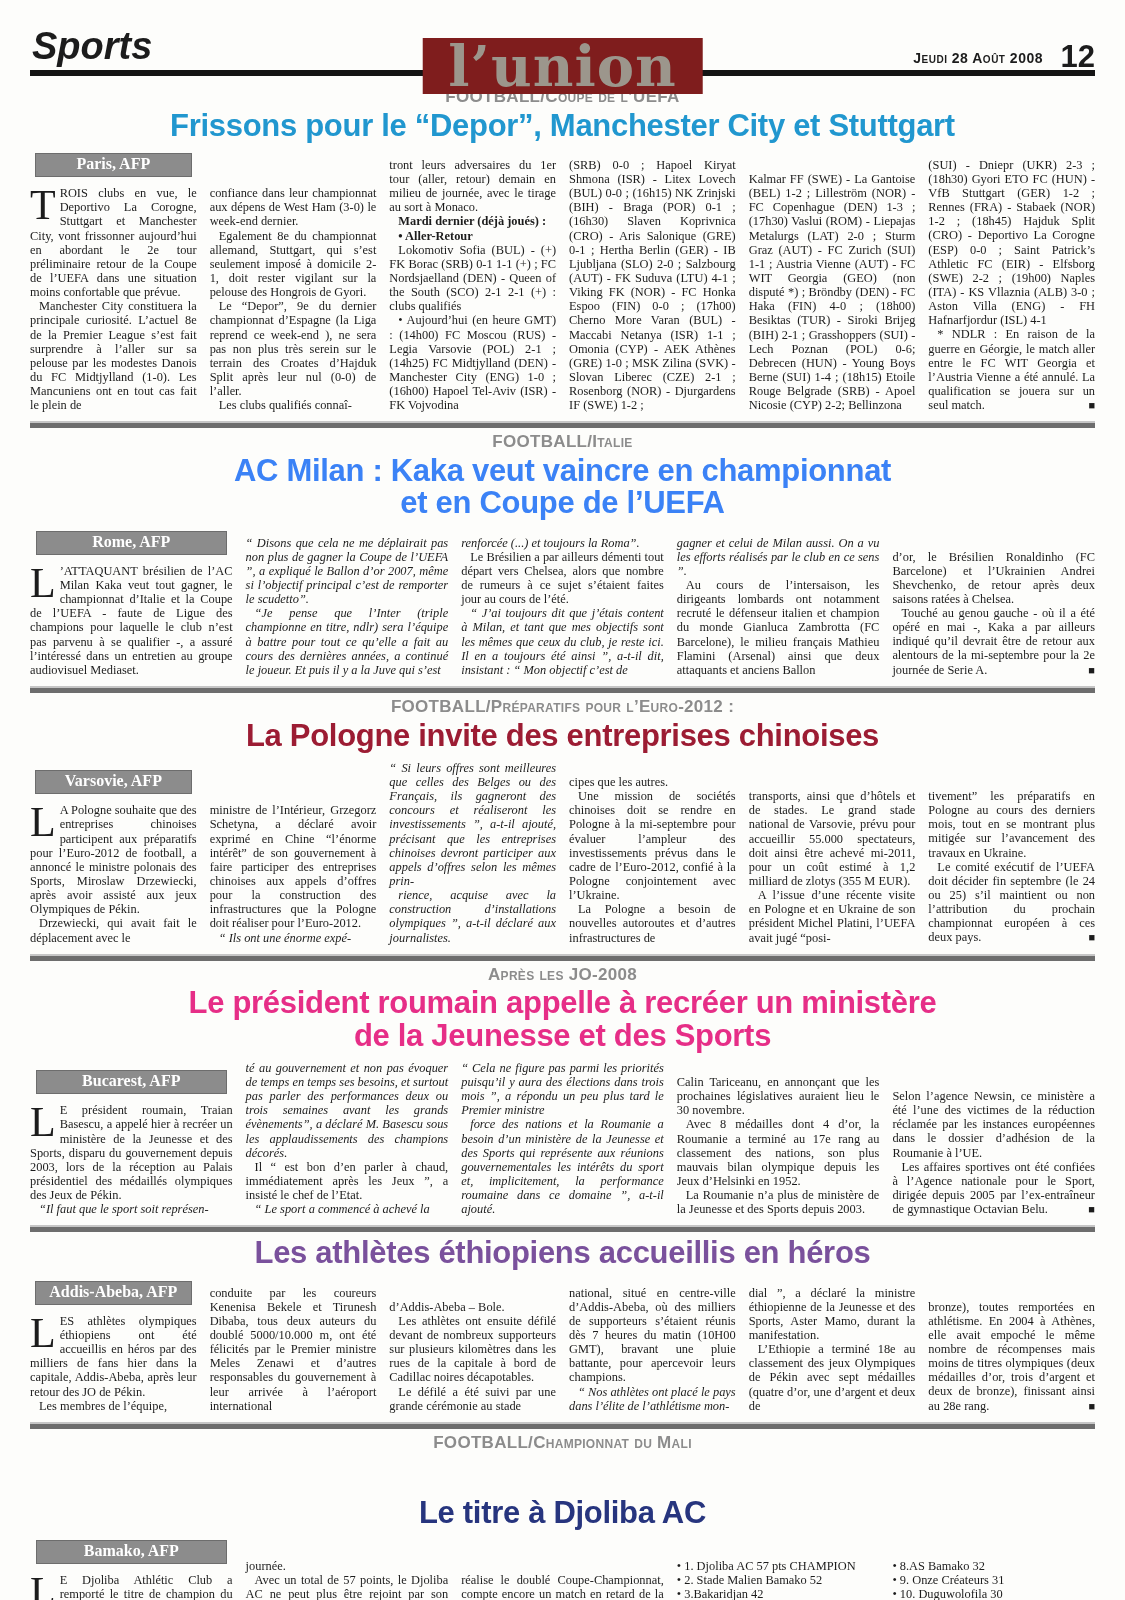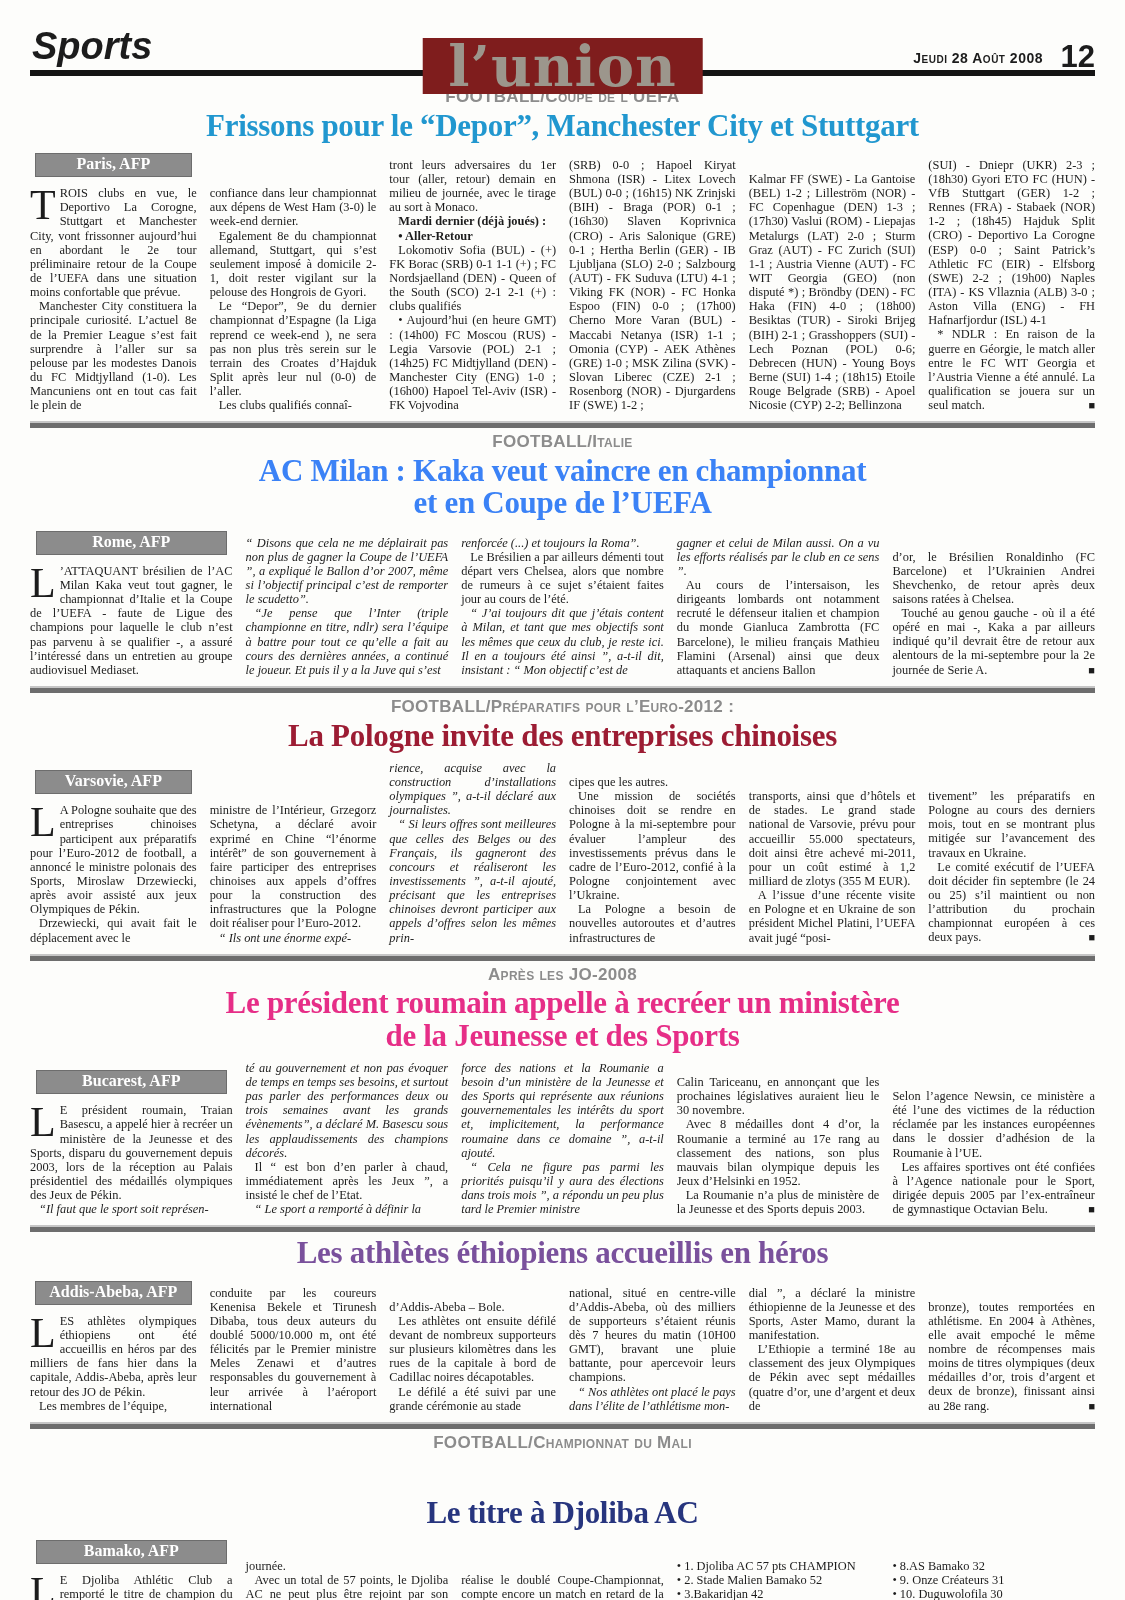--- a/index.html
+++ b/index.html
@@ -8,21 +8,21 @@
   
   .header{position:relative;height:74px;}
   .header .rule{position:absolute;left:0;right:0;bottom:10px;height:6px;background:#141414;}
   .brand{position:absolute;left:2px;bottom:18px;font-family:"Liberation Sans",sans-serif;font-weight:bold;font-style:italic;font-size:38px;letter-spacing:0;}
   .masthead{position:absolute;left:50%;transform:translateX(-50%);bottom:-8px;background:#7f1d1d;padding:0 26px;font-family:"DejaVu Serif",serif;font-weight:bold;font-size:56px;color:#9c968c;letter-spacing:1px;line-height:1;}
   .issue{position:absolute;right:52px;bottom:20px;font-family:"Liberation Sans",sans-serif;font-weight:bold;font-size:14px;font-variant:small-caps;letter-spacing:.5px;}
   .pagenum{position:absolute;right:0;bottom:14px;font-family:"Liberation Sans",sans-serif;font-weight:bold;font-size:31px;line-height:1;}
   
   .divider{height:5px;background:#6d6d6d;border-top:2px solid #c6c6c6;margin:9px 0 5px;}
   .kicker{text-align:center;font-family:Liberation Sans, sans-serif;font-weight:bold;font-variant:small-caps;color:#8c8c8c;font-size:17px;letter-spacing:.3px;line-height:1.1;margin:2px 0 0;}
-  .headline{text-align:center;font-family:Liberation Serif, serif;font-weight:bold;font-size:31px;line-height:1.04;letter-spacing:-.3px;margin:3px 0 9px;white-space:pre-line;}
+  .headline{text-align:center;font-family:Liberation Sans, sans-serif;font-weight:bold;font-size:31px;line-height:1.04;letter-spacing:-.3px;margin:3px 0 9px;white-space:pre-line;}
   .cols{display:flex;gap:13px;align-items:flex-end;}
   .col{flex:1;font-size:12.4px;line-height:1.14;text-align:justify;}
   .col p{margin:0;text-indent:9px;}
   .col p:first-child,.col .dateline + p{text-indent:0;}
   .dateline{display:block;width:93%;margin:2px auto 9px;background:#8c8c8c;border:1px solid #6d6d6d;color:#fff;text-align:center;font-weight:bold;font-size:16px;padding:1px 0 3px;}
   .dropcap{float:left;font-size:42px;line-height:.78;padding:3px 4px 0 0;}
   .s-i{font-style:italic;}
   .s-b{font-weight:bold;}
   .s-c{text-align:center;text-indent:0 !important;}
   .s-bullet{text-align:left;padding-left:11px;text-indent:-11px !important;}
@@ -111,22 +111,22 @@
           <div class="col">
             <span class="dateline">Varsovie, AFP</span>
             <p class="s-drop"><span class="dropcap">L</span>A Pologne souhaite que des entreprises chinoises participent aux préparatifs pour l’Euro-2012 de football, a annoncé le ministre polonais des Sports, Miroslaw Drzewiecki, après avoir assisté aux jeux Olympiques de Pékin.</p>
             <p>Drzewiecki, qui avait fait le déplacement avec le</p>
           </div>
           <div class="col">
             <p>ministre de l’Intérieur, Grzegorz Schetyna, a déclaré avoir exprimé en Chine “l’énorme intérêt” de son gouvernement à faire participer des entreprises chinoises aux appels d’offres pour la construction des infrastructures que la Pologne doit réaliser pour l’Euro-2012.</p>
             <p class="s-i">“ Ils ont une énorme expé-</p>
           </div>
           <div class="col">
+            <p class="s-i">“ Si leurs offres sont meilleures que celles des Belges ou des Français, ils gagneront des concours et réaliseront les investissements ”, a-t-il ajouté, précisant que les entreprises chinoises devront participer aux appels d’offres selon les mêmes prin-</p>
             <p class="s-i">rience, acquise avec la construction d’installations olympiques ”, a-t-il déclaré aux journalistes.</p>
-            <p class="s-i">“ Si leurs offres sont meilleures que celles des Belges ou des Français, ils gagneront des concours et réaliseront les investissements ”, a-t-il ajouté, précisant que les entreprises chinoises devront participer aux appels d’offres selon les mêmes prin-</p>
           </div>
           <div class="col">
             <p>cipes que les autres.</p>
             <p>Une mission de sociétés chinoises doit se rendre en Pologne à la mi-septembre pour évaluer l’ampleur des investissements prévus dans le cadre de l’Euro-2012, confié à la Pologne conjointement avec l’Ukraine.</p>
             <p>La Pologne a besoin de nouvelles autoroutes et d’autres infrastructures de</p>
           </div>
           <div class="col">
             <p>transports, ainsi que d’hôtels et de stades. Le grand stade national de Varsovie, prévu pour accueillir 55.000 spectateurs, doit ainsi être achevé mi-2011, pour un coût estimé à 1,2 milliard de zlotys (355 M EUR).</p>
             <p>A l’issue d’une récente visite en Pologne et en Ukraine de son président Michel Platini, l’UEFA avait jugé “posi-</p>
           </div>
@@ -143,25 +143,25 @@
 de la Jeunesse et des Sports</h2>
         <div class="cols">
           <div class="col">
             <span class="dateline">Bucarest, AFP</span>
             <p class="s-drop"><span class="dropcap">L</span>E président roumain, Traian Basescu, a appelé hier à recréer un ministère de la Jeunesse et des Sports, disparu du gouvernement depuis 2003, lors de la réception au Palais présidentiel des médaillés olympiques des Jeux de Pékin.</p>
             <p class="s-i">“Il faut que le sport soit représen-</p>
           </div>
           <div class="col">
             <p class="s-i">té au gouvernement et non pas évoquer de temps en temps ses besoins, et surtout pas parler des performances deux ou trois semaines avant les grands évènements”, a déclaré M. Basescu sous les applaudissements des champions décorés.</p>
             <p>Il “ est bon d’en parler à chaud, immédiatement après les Jeux ”, a insisté le chef de l’Etat.</p>
-            <p class="s-i">“ Le sport a remporté à définir la</p>
-          </div>
-          <div class="col">
+            <p class="s-i">“ Le sport a commencé à achevé la</p>
+          </div>
+          <div class="col">
+            <p class="s-i">“ Cela ne figure pas parmi les priorités puisqu’il y aura des élections dans trois mois ”, a répondu un peu plus tard le Premier ministre</p>
             <p class="s-i">force des nations et la Roumanie a besoin d’un ministère de la Jeunesse et des Sports qui représente aux réunions gouvernementales les intérêts du sport et, implicitement, la performance roumaine dans ce domaine ”, a-t-il ajouté.</p>
-            <p class="s-i">“ Cela ne figure pas parmi les priorités puisqu’il y aura des élections dans trois mois ”, a répondu un peu plus tard le Premier ministre</p>
           </div>
           <div class="col">
             <p>Calin Tariceanu, en annonçant que les prochaines législatives auraient lieu le 30 novembre.</p>
             <p>Avec 8 médailles dont 4 d’or, la Roumanie a terminé au 17e rang au classement des nations, son plus mauvais bilan olympique depuis les Jeux d’Helsinki en 1952.</p>
             <p>La Roumanie n’a plus de ministère de la Jeunesse et des Sports depuis 2003.</p>
           </div>
           <div class="col">
             <p>Selon l’agence Newsin, ce ministère a été l’une des victimes de la réduction réclamée par les instances européennes dans le dossier d’adhésion de la Roumanie à l’UE.</p>
             <p>Les affaires sportives ont été confiées à l’Agence nationale pour le Sport, dirigée depuis 2005 par l’ex-entraîneur de gymnastique Octavian Belu.<span class="endsq">■</span></p>
           </div>

